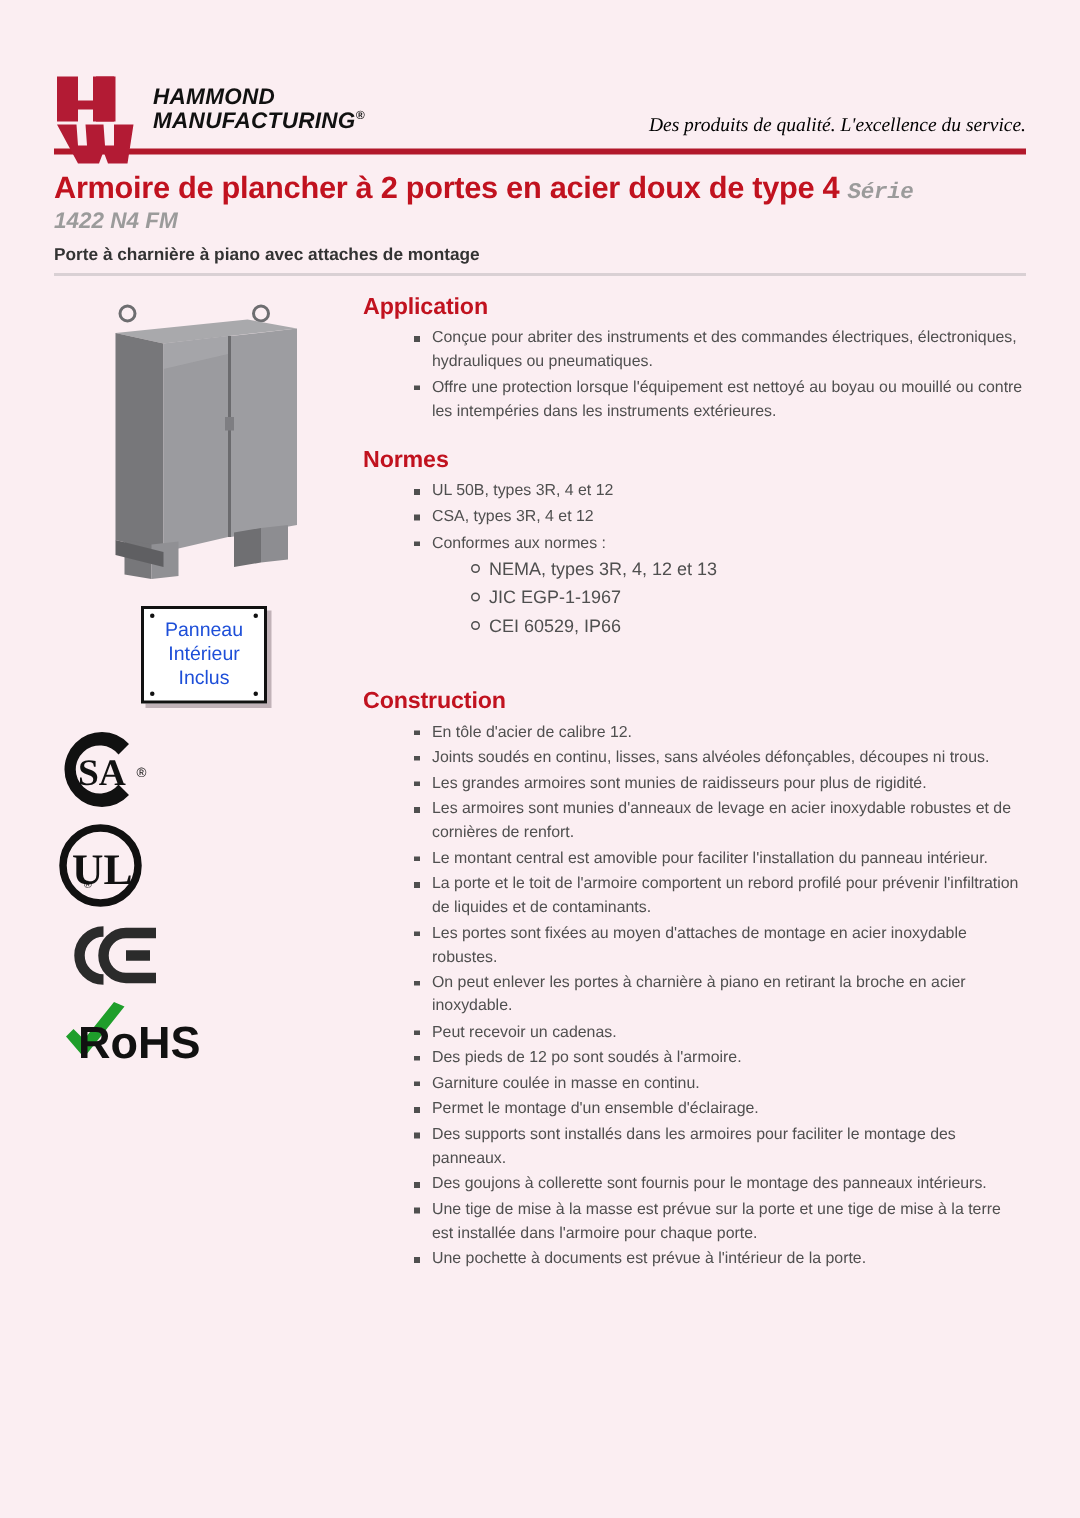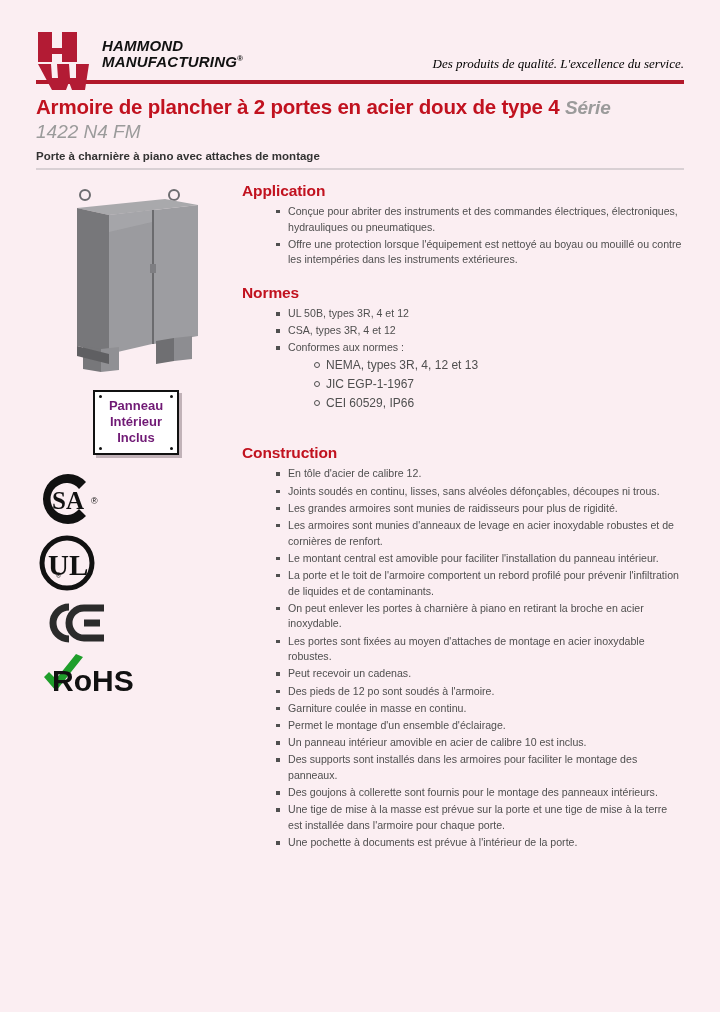--- a/index.html
+++ b/index.html
@@ -8,21 +8,21 @@
     width: 720px;
     height: 1012px;
     background: #fbeef2;
     font-family: "Liberation Sans", sans-serif;
     color: #4a4a4a;
     overflow: hidden;
   }
   .page { position: relative; width: 720px; height: 1012px; padding: 0 36px; }
 
   
-  .header { display: flex; align-items: flex-start; padding-top: 30px; height: 74px; }
+  .header { display: flex; align-items: flex-start; padding-top: 30px; height: 74px; margin-top: 19px; }
   .logo-block { display: flex; align-items: flex-start; }
   .logo-mark { width: 56px; height: 62px; position: relative; margin-right: 10px; flex: none; }
   .logo-mark svg { display: block; }
   .logo-words { padding-top: 8px; }
   .logo-words .lw { display: block; font-weight: bold; font-style: italic;
         letter-spacing: .2px; line-height: 1.05; color: #111; }
   .logo-words .lw1 { font-size: 15px; }
   .logo-words .lw2 { font-size: 15px; }
   .logo-words .reg { font-size: 8px; vertical-align: super; }
   .tagline {
@@ -35,24 +35,24 @@
   .rule-red { height: 4px; background: #b2182b; margin-top: 6px; }
   .rule-gray { height: 2px; background: #d9d0d4; margin-top: 6px; }
 
   
   .title-wrap { padding-top: 10px; }
   h1.title {
     margin: 0; font-size: 20.5px; font-weight: bold; color: #c1121f;
     line-height: 1.22; letter-spacing: -.2px;
   }
   h1.title .series-word {
-    color: #9b9b9b; font-style: italic; font-size: 19px; font-weight: bold;
+    color: #9b9b9b; font-style: italic; font-size: 15px; font-weight: bold; font-family: Liberation Mono, monospace;
   }
   .series-line {
-    font-size: 19px; font-weight: normal; font-style: italic; color: #9b9b9b;
+    font-size: 15px; font-weight: bold; font-style: italic; color: #9b9b9b;
     line-height: 1.25; margin-top: 1px;
   }
   .subtitle {
     font-size: 11.5px; font-weight: bold; color: #333; margin-top: 6px;
   }
 
   
   .columns { display: flex; padding-top: 12px; }
   .col-left { width: 200px; flex: none; }
   .col-right { flex: 1; padding-left: 6px; }
@@ -60,21 +60,21 @@
   
   .product-img { display: flex; justify-content: center; margin-top: 4px; }
 
   
   .panel-note-wrap { display: flex; justify-content: center; margin-top: 14px; }
   .panel-note {
     position: relative; background: #ffffff; border: 2px solid #111;
     padding: 6px 14px 7px; text-align: center;
     box-shadow: 3px 3px 0 rgba(60,40,50,.30);
   }
-  .panel-note span { display: block; font-size: 13px; font-weight: bold; color: #701a75; line-height: 1.22; }
+  .panel-note span { display: block; font-size: 13px; font-weight: normal; color: #1d4ed8; line-height: 1.22; }
   .panel-note .dot { position: absolute; width: 3px; height: 3px; background: #111; border-radius: 50%; }
   .panel-note .d1 { top: 3px; left: 4px; }
   .panel-note .d2 { top: 3px; right: 4px; }
   .panel-note .d3 { bottom: 3px; left: 4px; }
   .panel-note .d4 { bottom: 3px; right: 4px; }
 
   
   .certs { margin-top: 16px; }
   .cert { display: flex; justify-content: flex-start; }
   .cert-csa { margin-top: 4px; }
@@ -259,27 +259,26 @@
 
       <section class="sec-construction">
         <h2 class="sec">Construction</h2>
         <ul class="bl">
           <li>En tôle d'acier de calibre 12.</li>
           <li>Joints soudés en continu, lisses, sans alvéoles défonçables, découpes ni trous.</li>
           <li>Les grandes armoires sont munies de raidisseurs pour plus de rigidité.</li>
           <li>Les armoires sont munies d'anneaux de levage en acier inoxydable robustes et de cornières de renfort.</li>
           <li>Le montant central est amovible pour faciliter l'installation du panneau intérieur.</li>
           <li>La porte et le toit de l'armoire comportent un rebord profilé pour prévenir l'infiltration de liquides et de contaminants.</li>
+          <li>Les portes sont fixées au moyen d'attaches de montage en acier inoxydable robustes.</li>
           <li>On peut enlever les portes à charnière à piano en retirant la broche en acier inoxydable.</li>
-          <li>Les portes sont fixées au moyen d'attaches de montage en acier inoxydable robustes.</li>
           <li>Peut recevoir un cadenas.</li>
           <li>Des pieds de 12 po sont soudés à l'armoire.</li>
           <li>Garniture coulée in masse en continu.</li>
           <li>Permet le montage d'un ensemble d'éclairage.</li>
-          <li>Un panneau intérieur amovible en acier de calibre 10 est inclus.</li>
           <li>Des supports sont installés dans les armoires pour faciliter le montage des panneaux.</li>
           <li>Des goujons à collerette sont fournis pour le montage des panneaux intérieurs.</li>
           <li>Une tige de mise à la masse est prévue sur la porte et une tige de mise à la terre est installée dans l'armoire pour chaque porte.</li>
           <li>Une pochette à documents est prévue à l'intérieur de la porte.</li>
         </ul>
       </section>
 
     </div>
   </div>
 </div>

